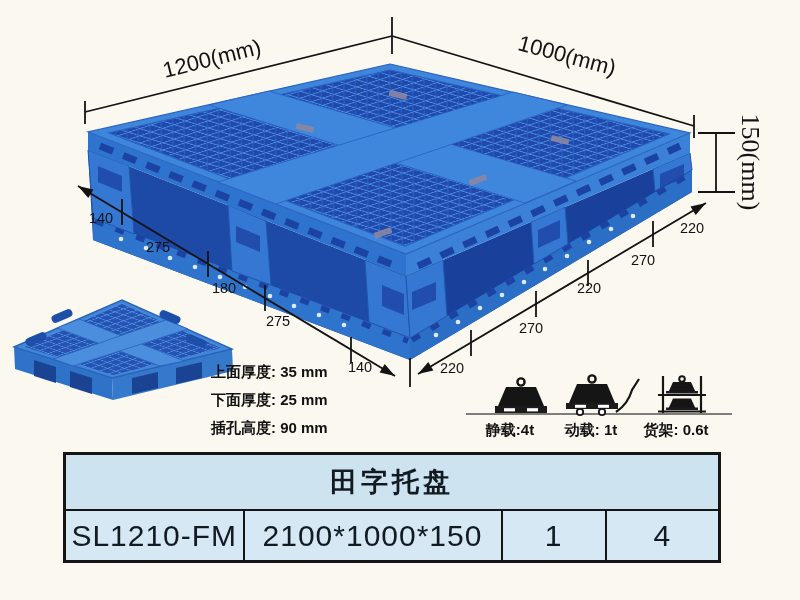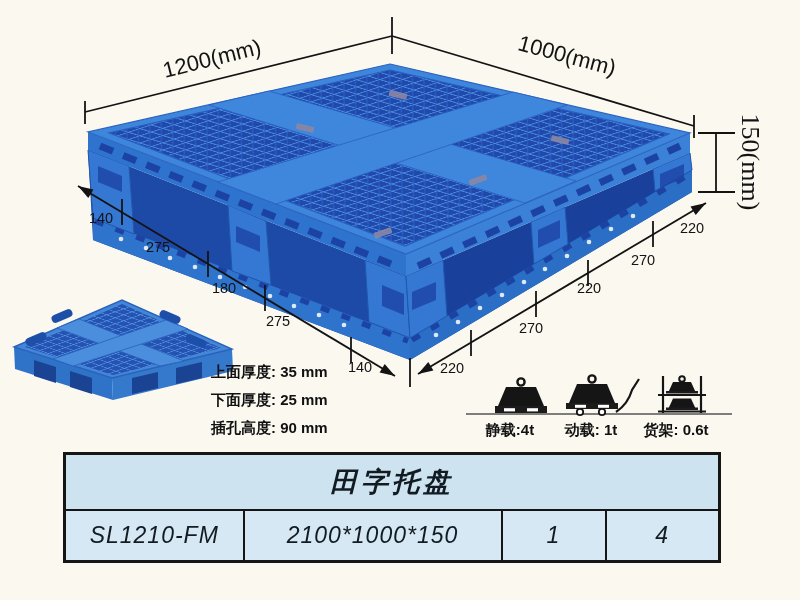--- a/index.html
+++ b/index.html
@@ -6,24 +6,24 @@
   body{font-family:"Liberation Sans","DejaVu Sans",sans-serif;}
   #stage{position:relative;width:800px;height:600px;background:#faf8ef;overflow:hidden;}
   #diagram{position:absolute;left:0;top:0;}
   .dimtxt{font-family:"Liberation Sans","DejaVu Sans",sans-serif;fill:#131313;}
   .serifdim{font-family:"Liberation Serif","DejaVu Serif",serif;fill:#131313;}
   .cjk{font-family:"Liberation Sans","DejaVu Sans",sans-serif;fill:#111;}
   
   #spec-table{position:absolute;left:63px;top:452px;width:655px;height:111px;
     border-collapse:collapse;table-layout:fixed;color:#121a22;text-align:center;}
   #spec-table td{border:2px solid #151515;padding:0;overflow:hidden;white-space:nowrap;}
-  #spec-table{border:3px solid #151515;font-style:italic;}
+  #spec-table{border:3px solid #151515;}
   #spec-table .t-title{background:#cde3f0;font-size:27px;font-weight:bold;height:38px;letter-spacing:4px;}
   #spec-table .t-head td{background:#f4f0e4;font-size:23px;font-weight:500;height:33px;}
-  #spec-table .t-data td{background:#d5e8f4;font-size:23px;height:34px;letter-spacing:1px;}
+  #spec-table .t-data td{background:#d5e8f4;font-size:30px;height:34px;letter-spacing:1px;}
 </style>
 </head>
 <body>
 
 <div id="stage">
 
 <svg id="diagram" width="800" height="600" viewBox="0 0 800 600">
   <defs>
     <pattern id="mesh" width="12" height="12" patternUnits="userSpaceOnUse" patternTransform="matrix(0.956,0.292,0.951,-0.309,0,0)">
       <rect width="12" height="12" fill="#2149ac"></rect>

